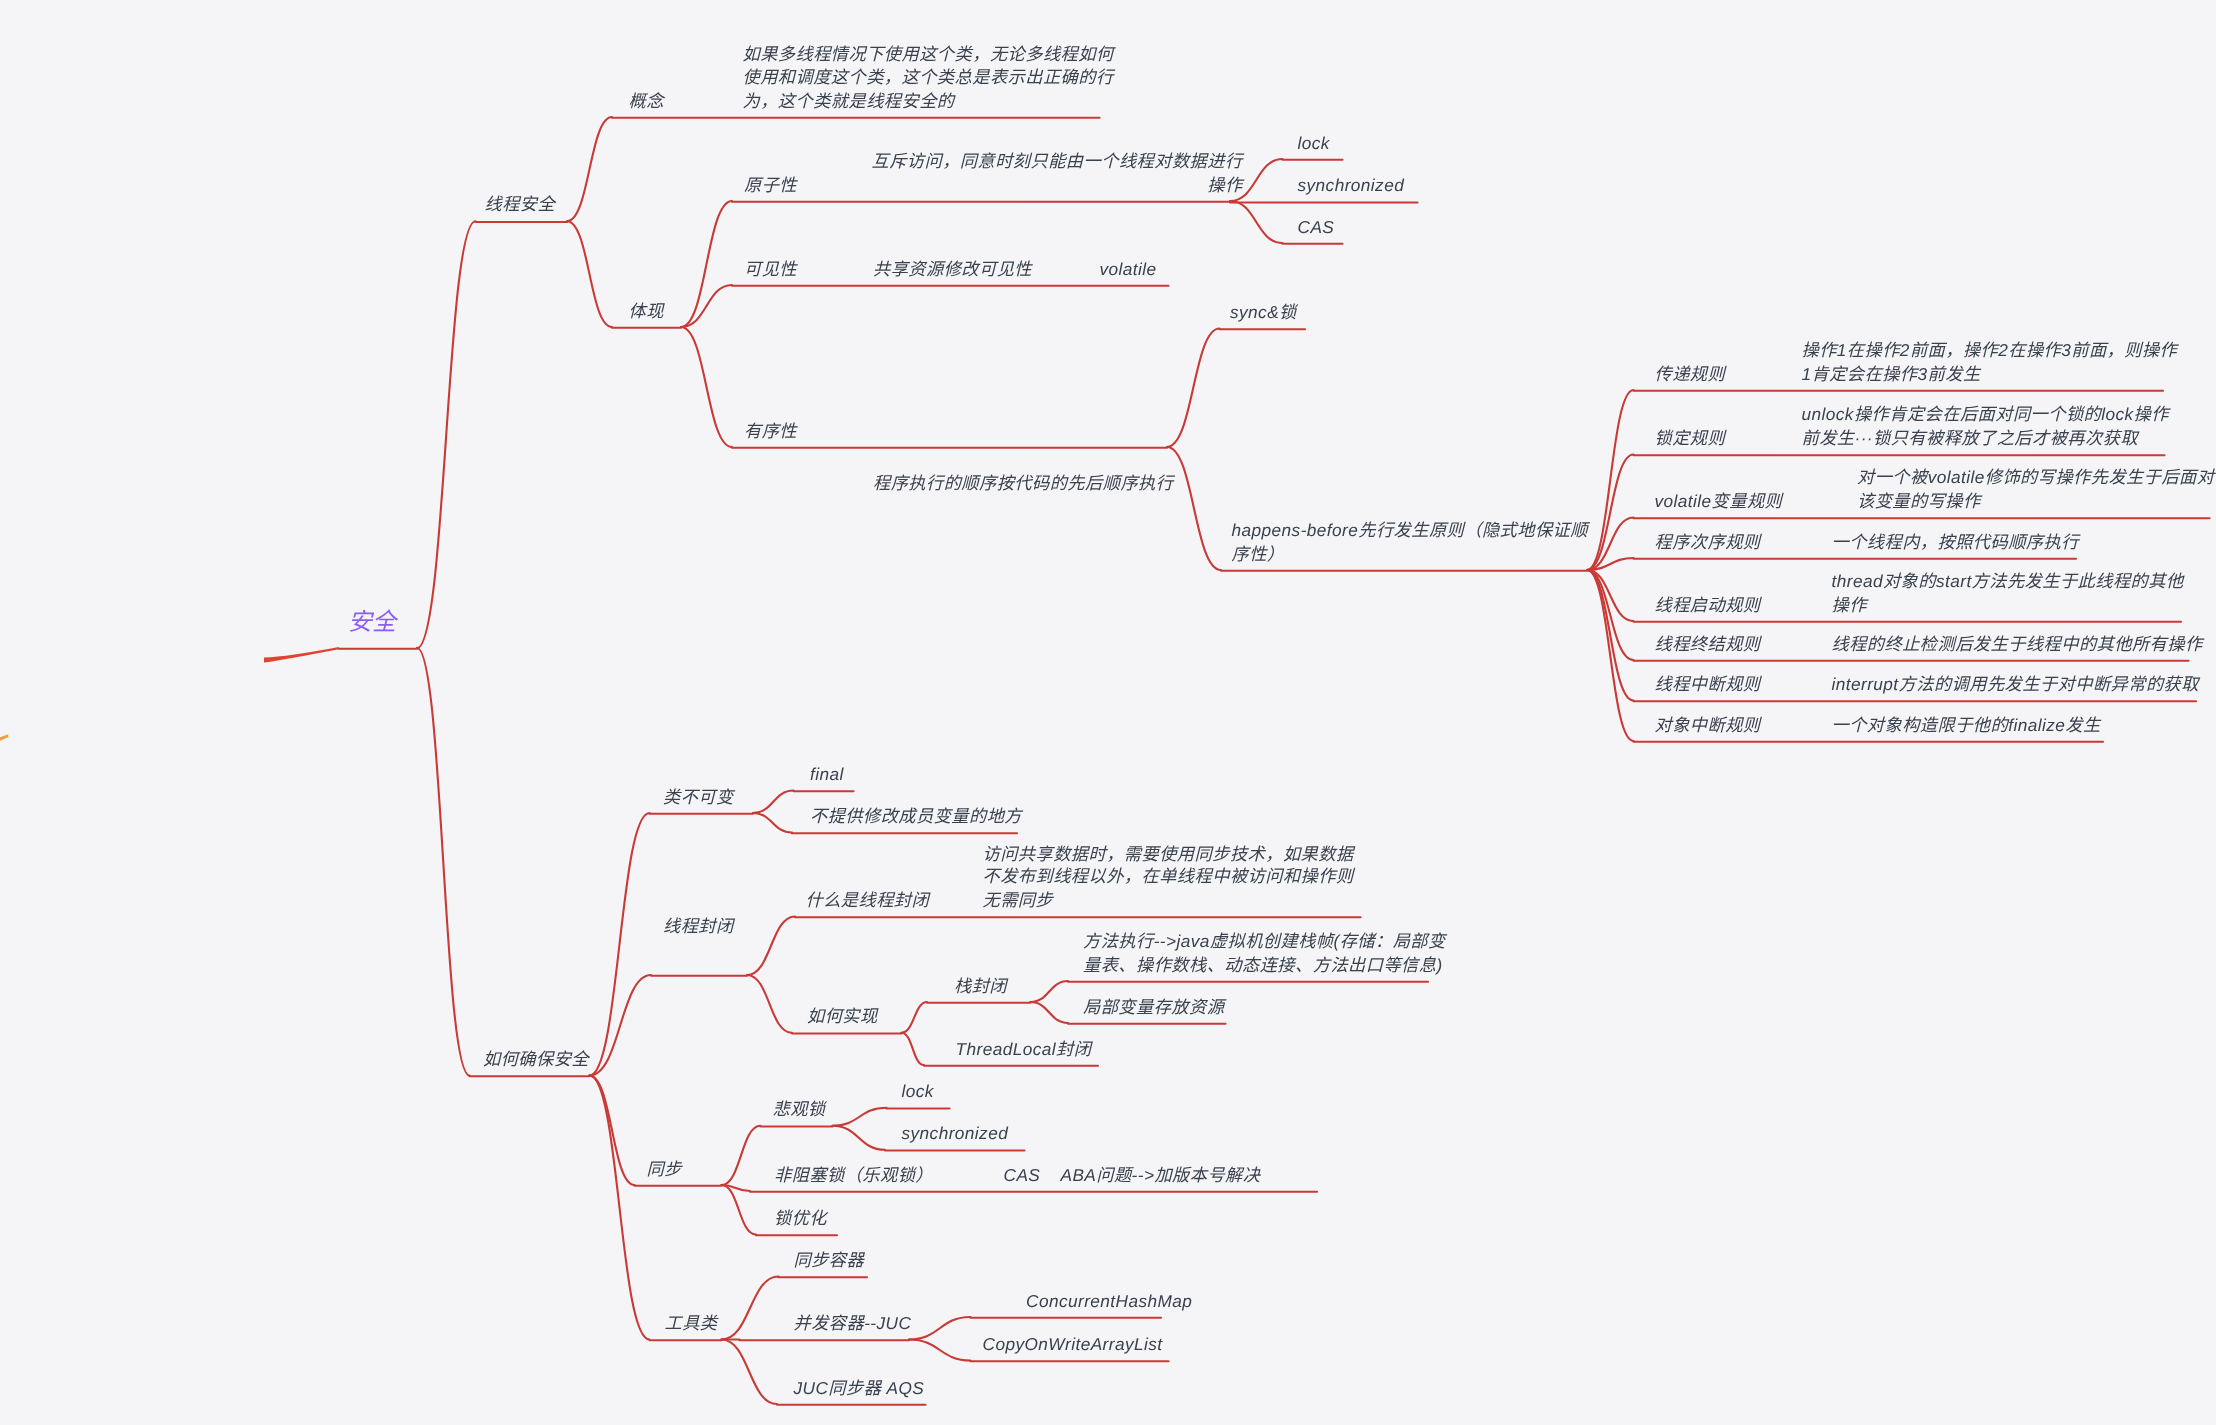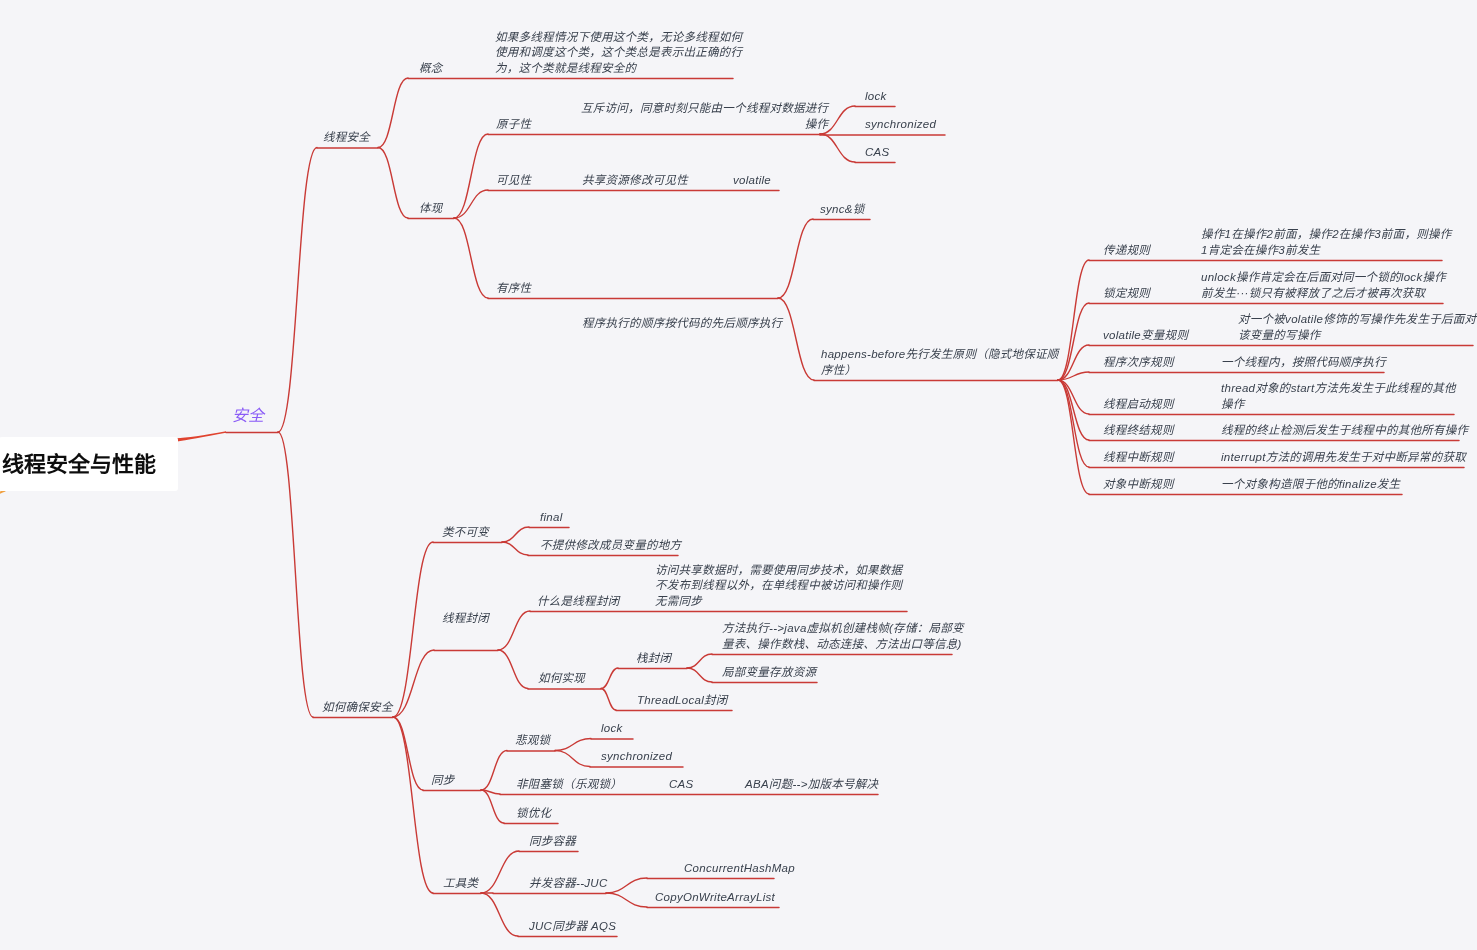--- a/index.html
+++ b/index.html
@@ -165,26 +165,23 @@
 无需同步</div>
       <div class="nlabel" style="left: 538px; top: 671px;">如何实现</div>
       <div class="nlabel" style="left: 636px; top: 650.5px;">栈封闭</div>
       <div class="nlabel" style="left: 637px; top: 692.5px;">ThreadLocal封闭</div>
       <div class="nlabel" style="left: 722px; top: 621px;">方法执行--&gt;java虚拟机创建栈帧(存储：局部变
 量表、操作数栈、动态连接、方法出口等信息)</div>
       <div class="nlabel" style="left: 722px; top: 664.5px;">局部变量存放资源</div>
       <div class="nlabel" style="left: 515px; top: 733px;">悲观锁</div>
       <div class="nlabel" style="left: 516px; top: 776.5px;">非阻塞锁（乐观锁）</div>
       <div class="nextra" style="left: 669px; top: 776.5px;">CAS</div>
-      <div class="nextra" style="left: 745px; top: 776.5px; text-align: right;">ABA问题--&gt;加版本号解决</div>
+      <div class="nextra" style="left: 707px; top: 776.5px; text-align: right;">ABA问题--&gt;加版本号解决</div>
       <div class="nlabel" style="left: 516px; top: 805.5px;">锁优化</div>
       <div class="nlabel" style="left: 601px; top: 721px;">lock</div>
       <div class="nlabel" style="left: 601px; top: 749px;">synchronized</div>
       <div class="nlabel" style="left: 529px; top: 833.5px;">同步容器</div>
       <div class="nlabel" style="left: 529px; top: 875.5px;">并发容器--JUC</div>
       <div class="nlabel" style="left: 529px; top: 918.5px;">JUC同步器 AQS</div>
       <div class="nlabel" style="left: 655px; top: 860.5px; margin-left: 29px;">ConcurrentHashMap</div>
       <div class="nlabel" style="left: 655px; top: 889.5px;">CopyOnWriteArrayList</div>
     </div>
-  <div id="root-node" style="left: -1px; top: 437px; width: 179px; height: 54px;">
-    <span id="root-label">线程安全与性能</span>
-  </div>
 </div>
 
 </body></html>

